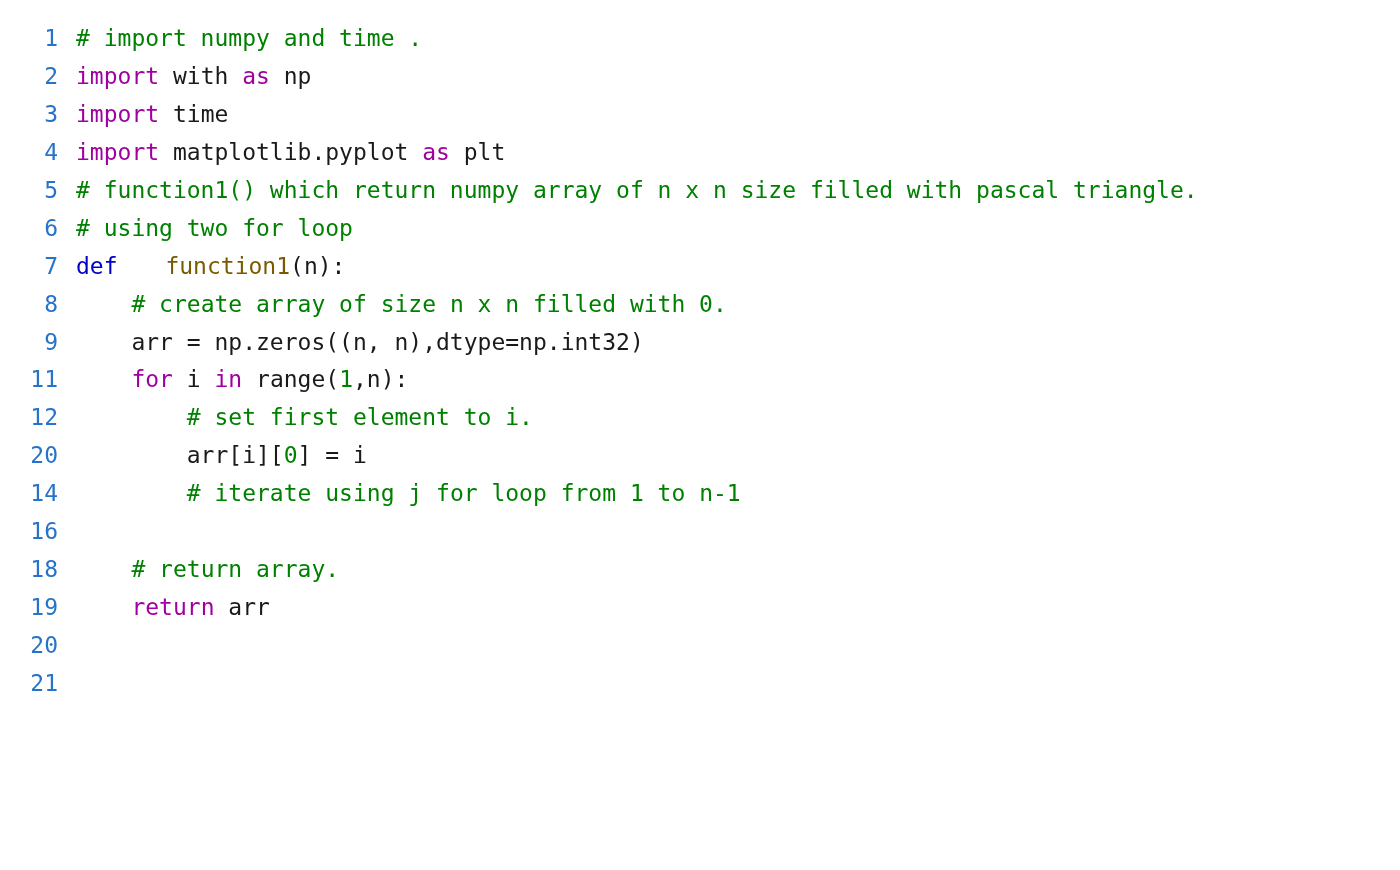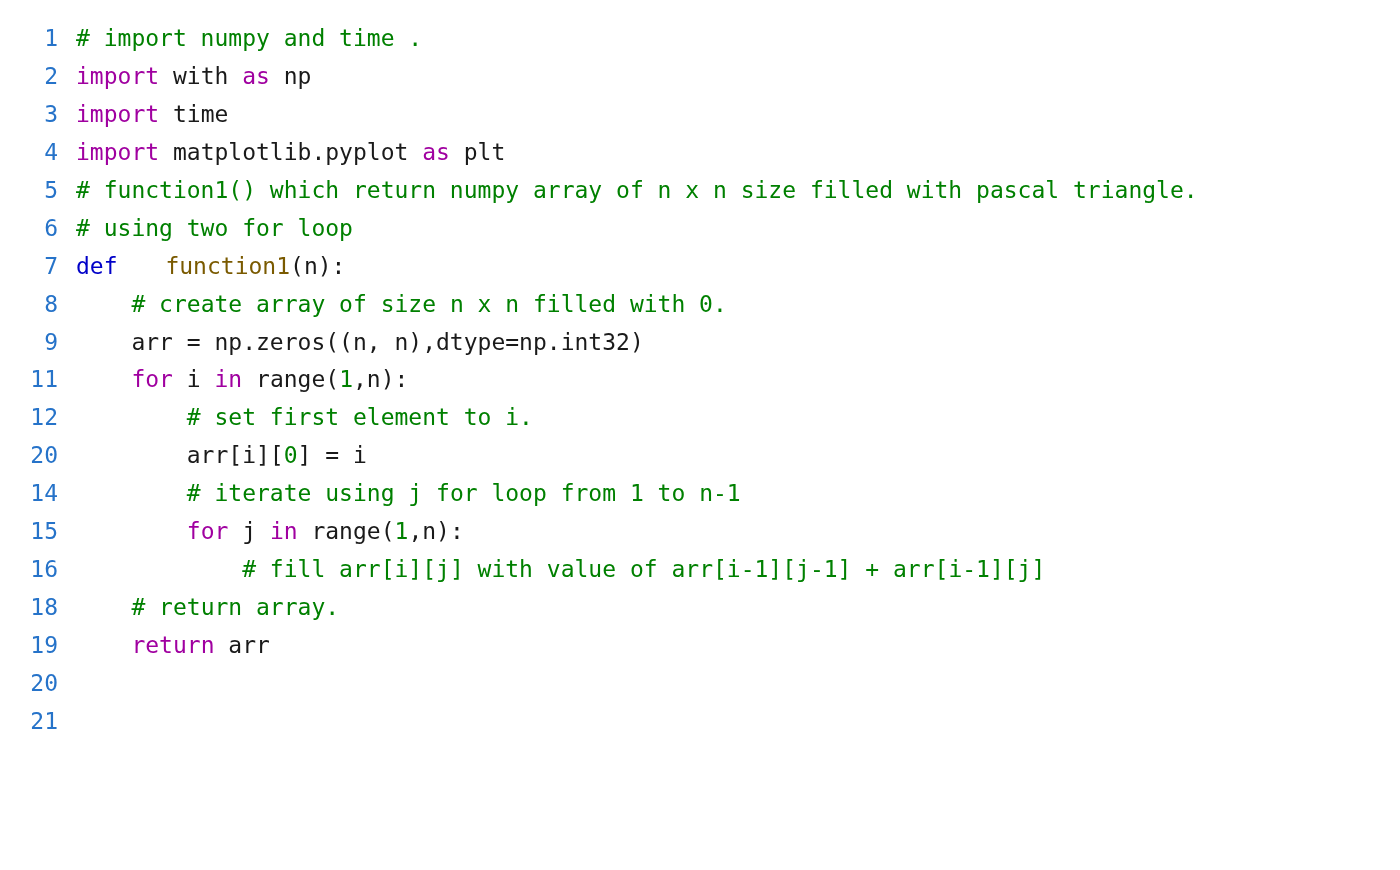--- a/index.html
+++ b/index.html
@@ -49,19 +49,18 @@
     <div class="code-line"><span class="gutter">4</span><span class="code"><span class="tok-keyword">import</span><span class="tok-default"> matplotlib.pyplot </span><span class="tok-keyword">as</span><span class="tok-default"> plt</span></span></div>
     <div class="code-line"><span class="gutter">5</span><span class="code"><span class="tok-comment"># function1() which return numpy array of n x n size filled with pascal triangle.</span></span></div>
     <div class="code-line"><span class="gutter">6</span><span class="code"><span class="tok-comment"># using two for loop</span></span></div>
     <div class="code-line"><span class="gutter">7</span><span class="code"><span class="tok-def">def</span><span class="tok-default"> </span><span class="tok-funcname">function1</span><span class="tok-default">(n):</span></span></div>
     <div class="code-line"><span class="gutter">8</span><span class="code"><span class="tok-default">    </span><span class="tok-comment"># create array of size n x n filled with 0.</span></span></div>
     <div class="code-line"><span class="gutter">9</span><span class="code"><span class="tok-default">    arr = np.zeros((n, n),dtype=np.int32)</span></span></div>
     <div class="code-line"><span class="gutter">11</span><span class="code"><span class="tok-default">    </span><span class="tok-keyword">for</span><span class="tok-default"> i </span><span class="tok-keyword">in</span><span class="tok-default"> range(</span><span class="tok-number">1</span><span class="tok-default">,n):</span></span></div>
     <div class="code-line"><span class="gutter">12</span><span class="code"><span class="tok-default">        </span><span class="tok-comment"># set first element to i.</span></span></div>
     <div class="code-line"><span class="gutter">20</span><span class="code"><span class="tok-default">        arr[i][</span><span class="tok-number">0</span><span class="tok-default">] = i</span></span></div>
     <div class="code-line"><span class="gutter">14</span><span class="code"><span class="tok-default">        </span><span class="tok-comment"># iterate using j for loop from 1 to n-1</span></span></div>
-    <div class="code-line"><span class="gutter">15</span><span class="code"><span class="tok-default">        </span><span class="tok-keyword">for</span><span class="tok-default"> j </span><span class="tok-keyword">in</span><span class="tok-default"> range(</span><span class="tok-number">1</span><span class="tok-default">,n):</span></span></div>
-    <div class="code-line"><span class="gutter">16</span><span class="code"><span class="tok-default">            </span><span class="tok-comment"># fill arr[i][j] with value of arr[i-1][j-1] + arr[i-1][j]</span></span></div>
+    <div class="code-line"><span class="gutter">16</span><span class="code"><span class="tok-default">            </span></span></div>
     <div class="code-line"><span class="gutter">18</span><span class="code"><span class="tok-default">    </span><span class="tok-comment"># return array.</span></span></div>
     <div class="code-line"><span class="gutter">19</span><span class="code"><span class="tok-default">    </span><span class="tok-keyword">return</span><span class="tok-default"> arr</span></span></div>
     <div class="code-line"><span class="gutter">20</span><span class="code"><span class="tok-default"></span></span></div>
     <div class="code-line"><span class="gutter">21</span><span class="code"><span class="tok-default"></span></span></div>
   </div>
 
 </body></html>

